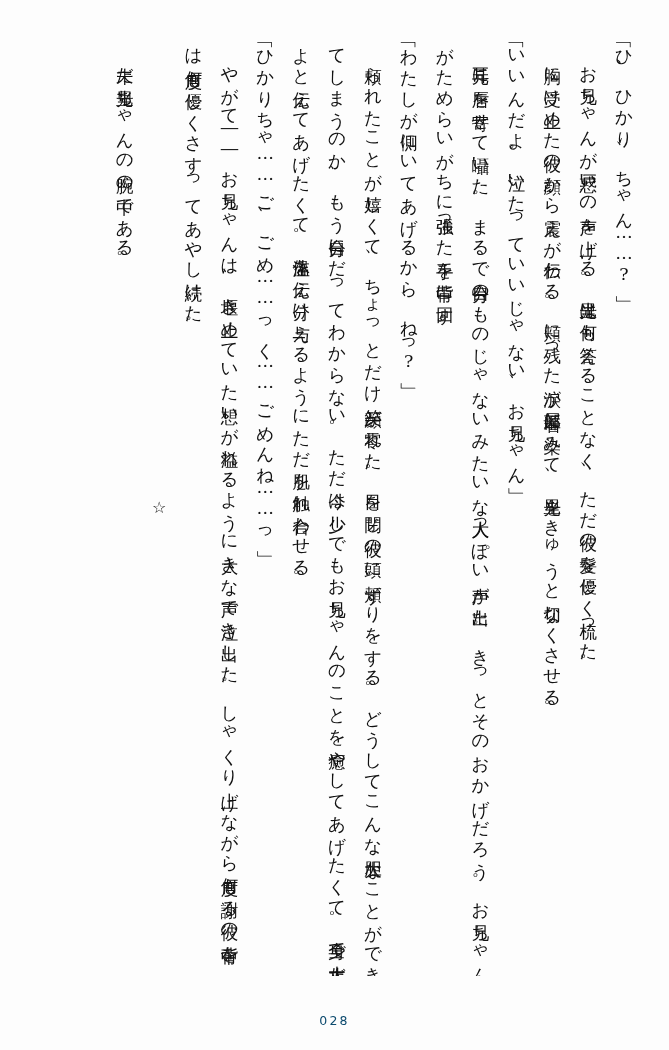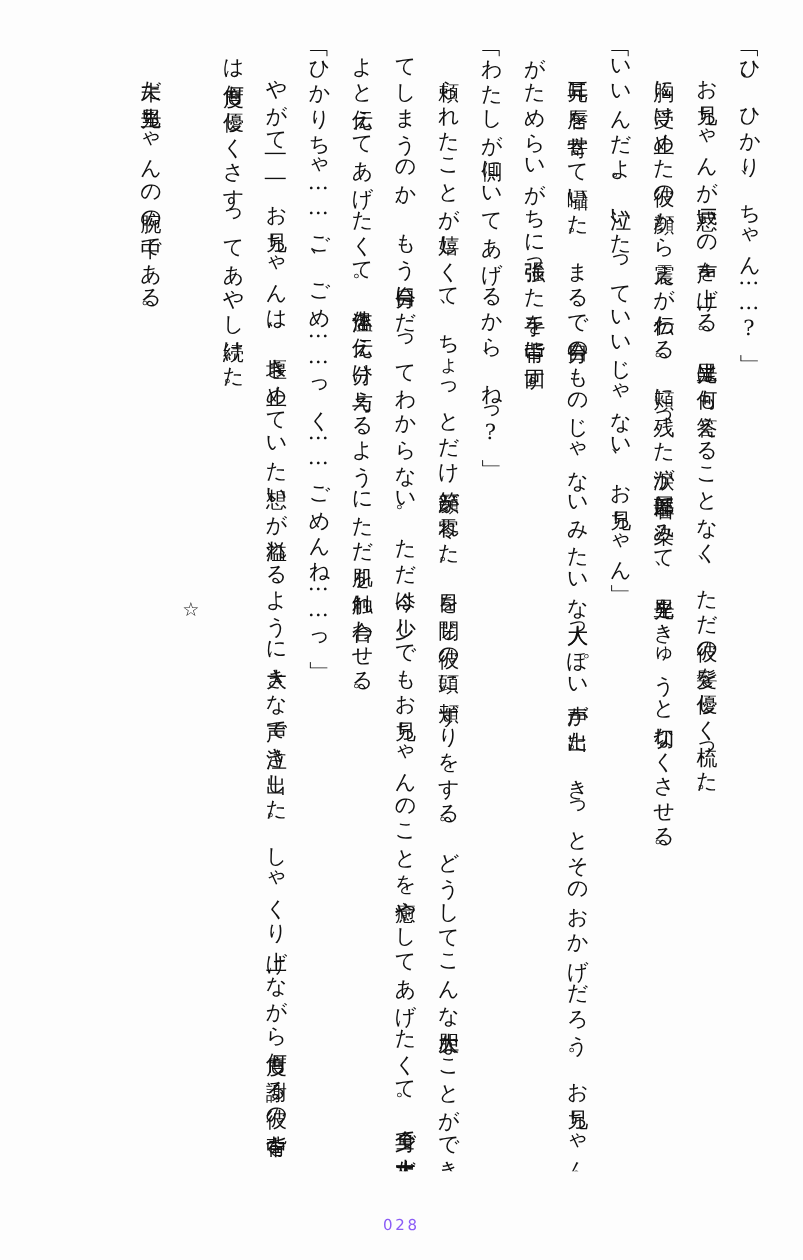--- a/index.html
+++ b/index.html
@@ -63,21 +63,21 @@
 
   #page-number {
     position: absolute;
     bottom: 22px;
     left: 0;
     right: 0;
     text-align: center;
     font-family: "DejaVu Sans", "Liberation Sans", sans-serif;
     font-size: 12.5px;
     letter-spacing: 0.18em;
-    color: #8b5cf6;
+    color: #0c4a6e;
   }
 </style>
 </head>
 <body>
 
 <div id="page">
 
   <div id="text-block">
     <p class="noindent">「ひ、ひかり、ちゃん……?」</p>
     <p>お兄ちゃんが戸惑いの声を上げる。光里は何も答えることなく、ただ彼の髪を優しく梳った。</p>

